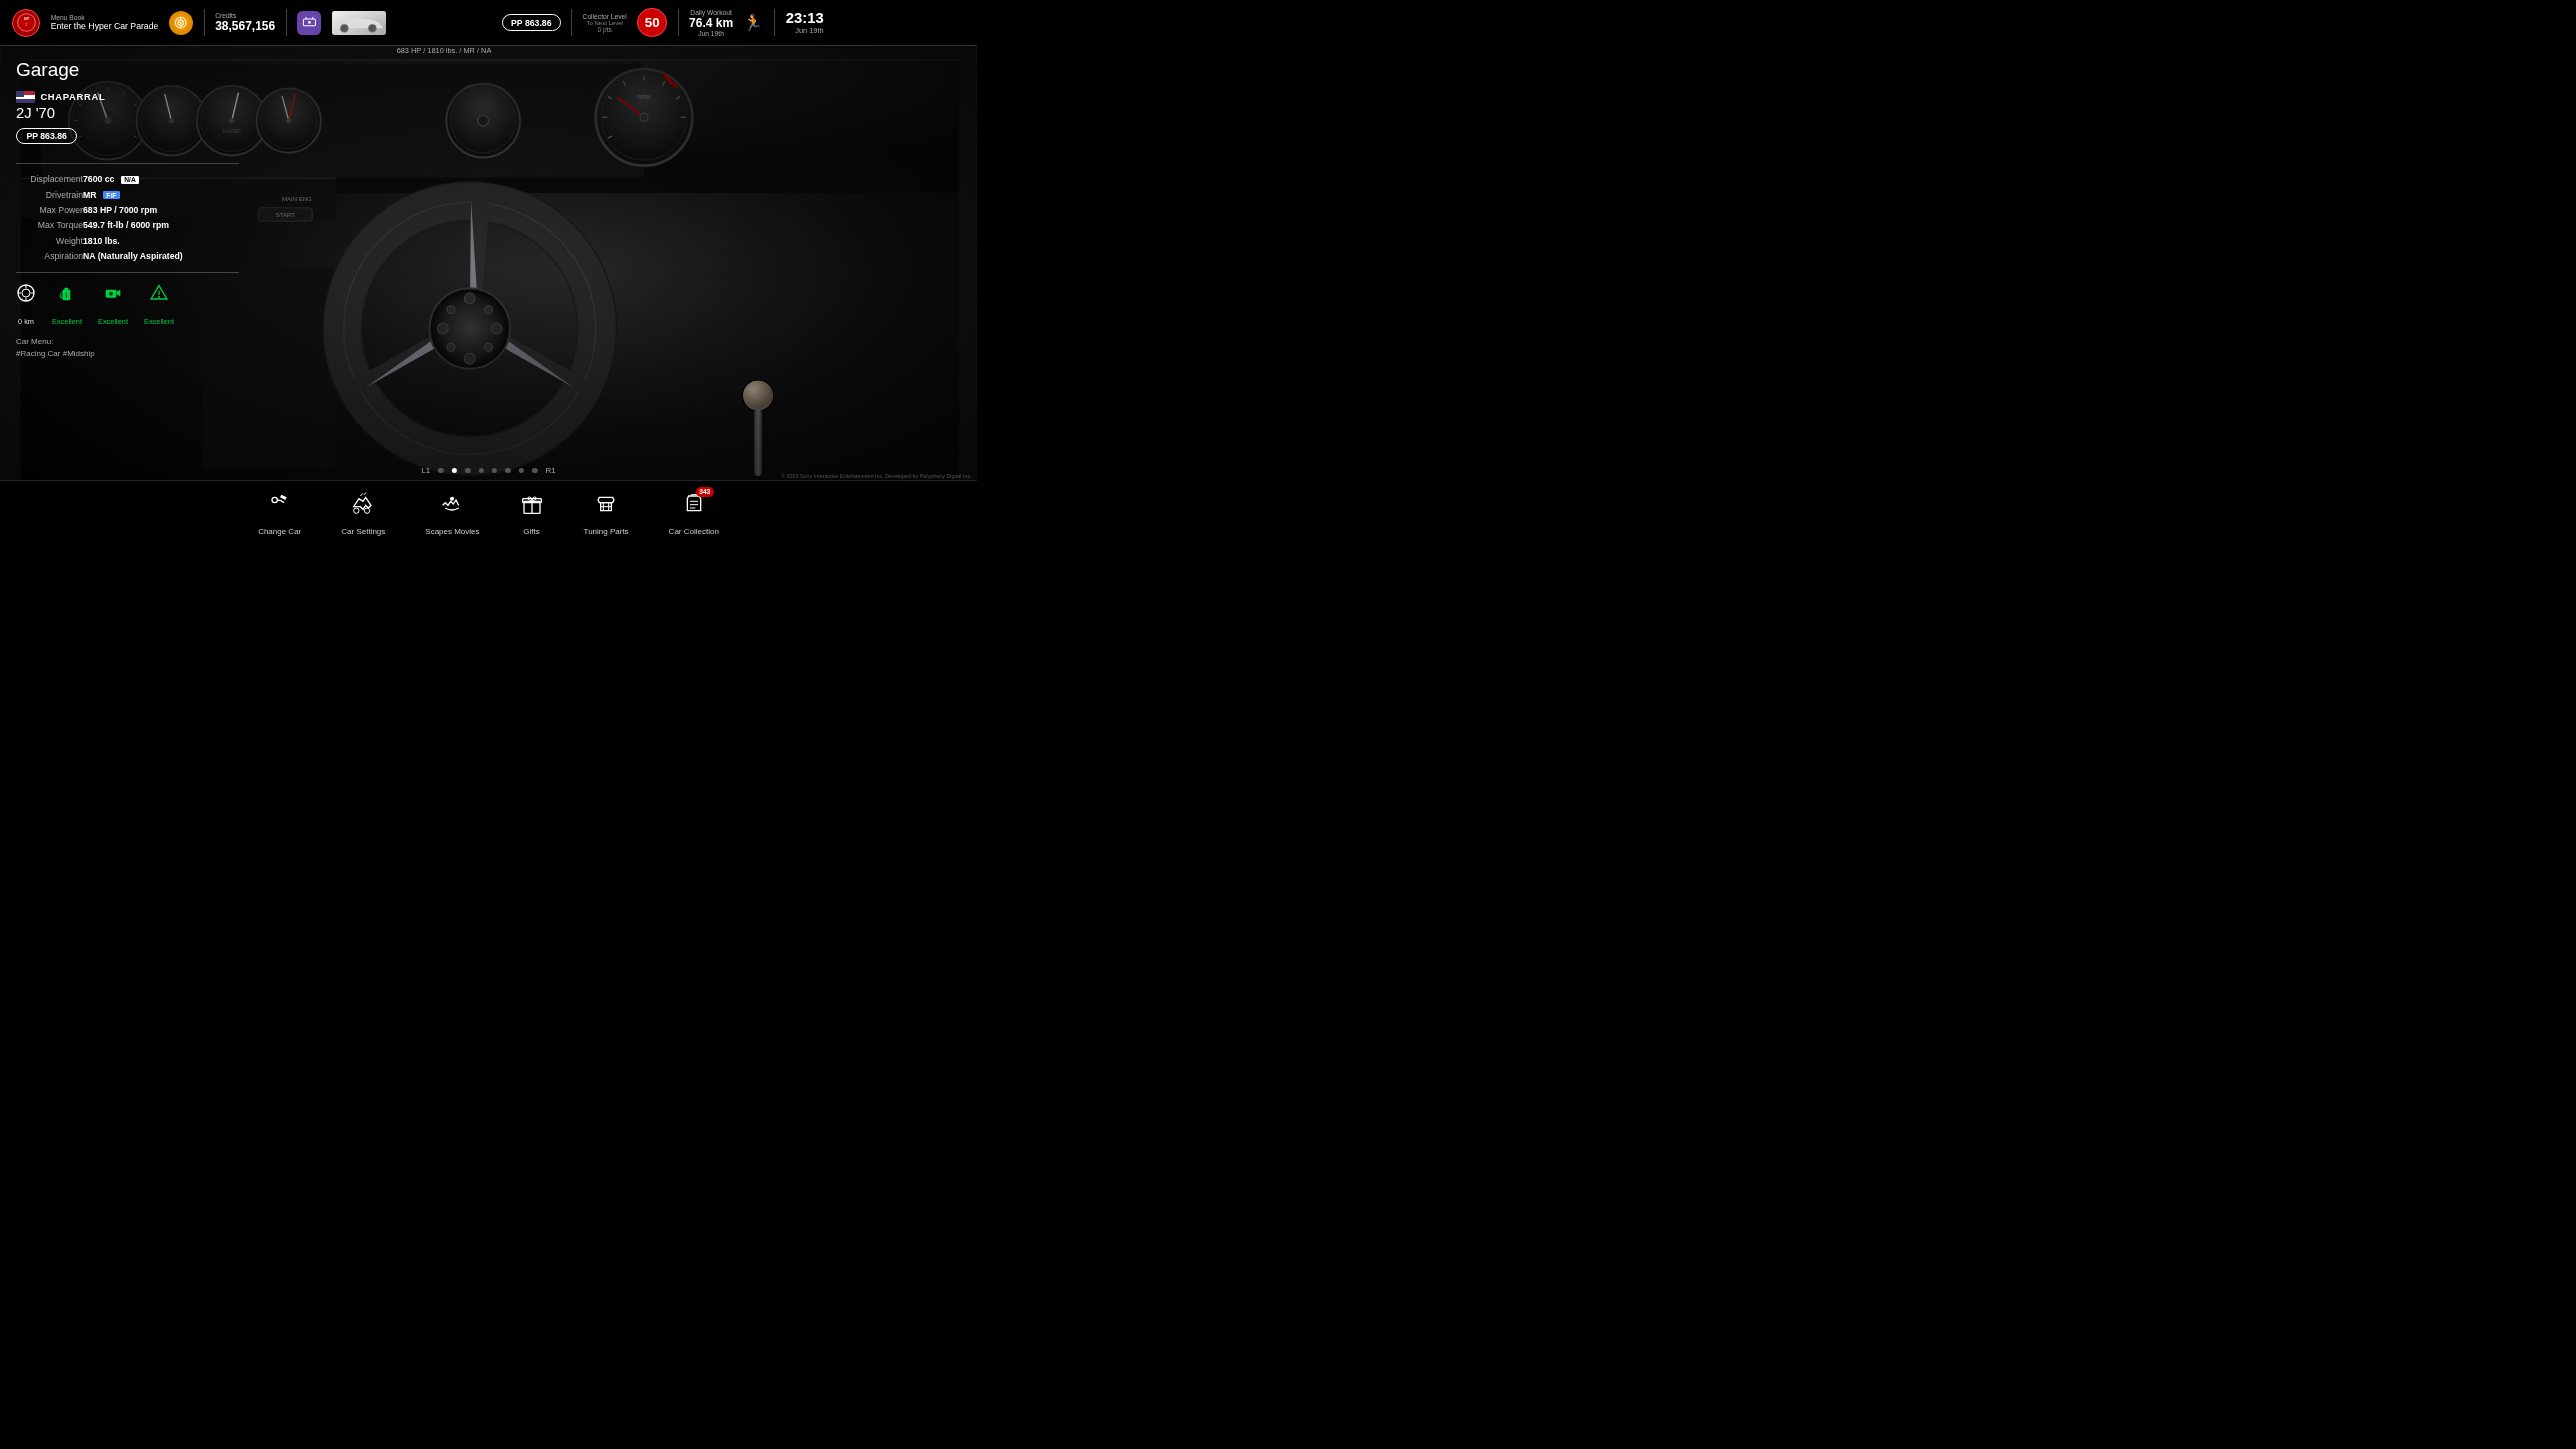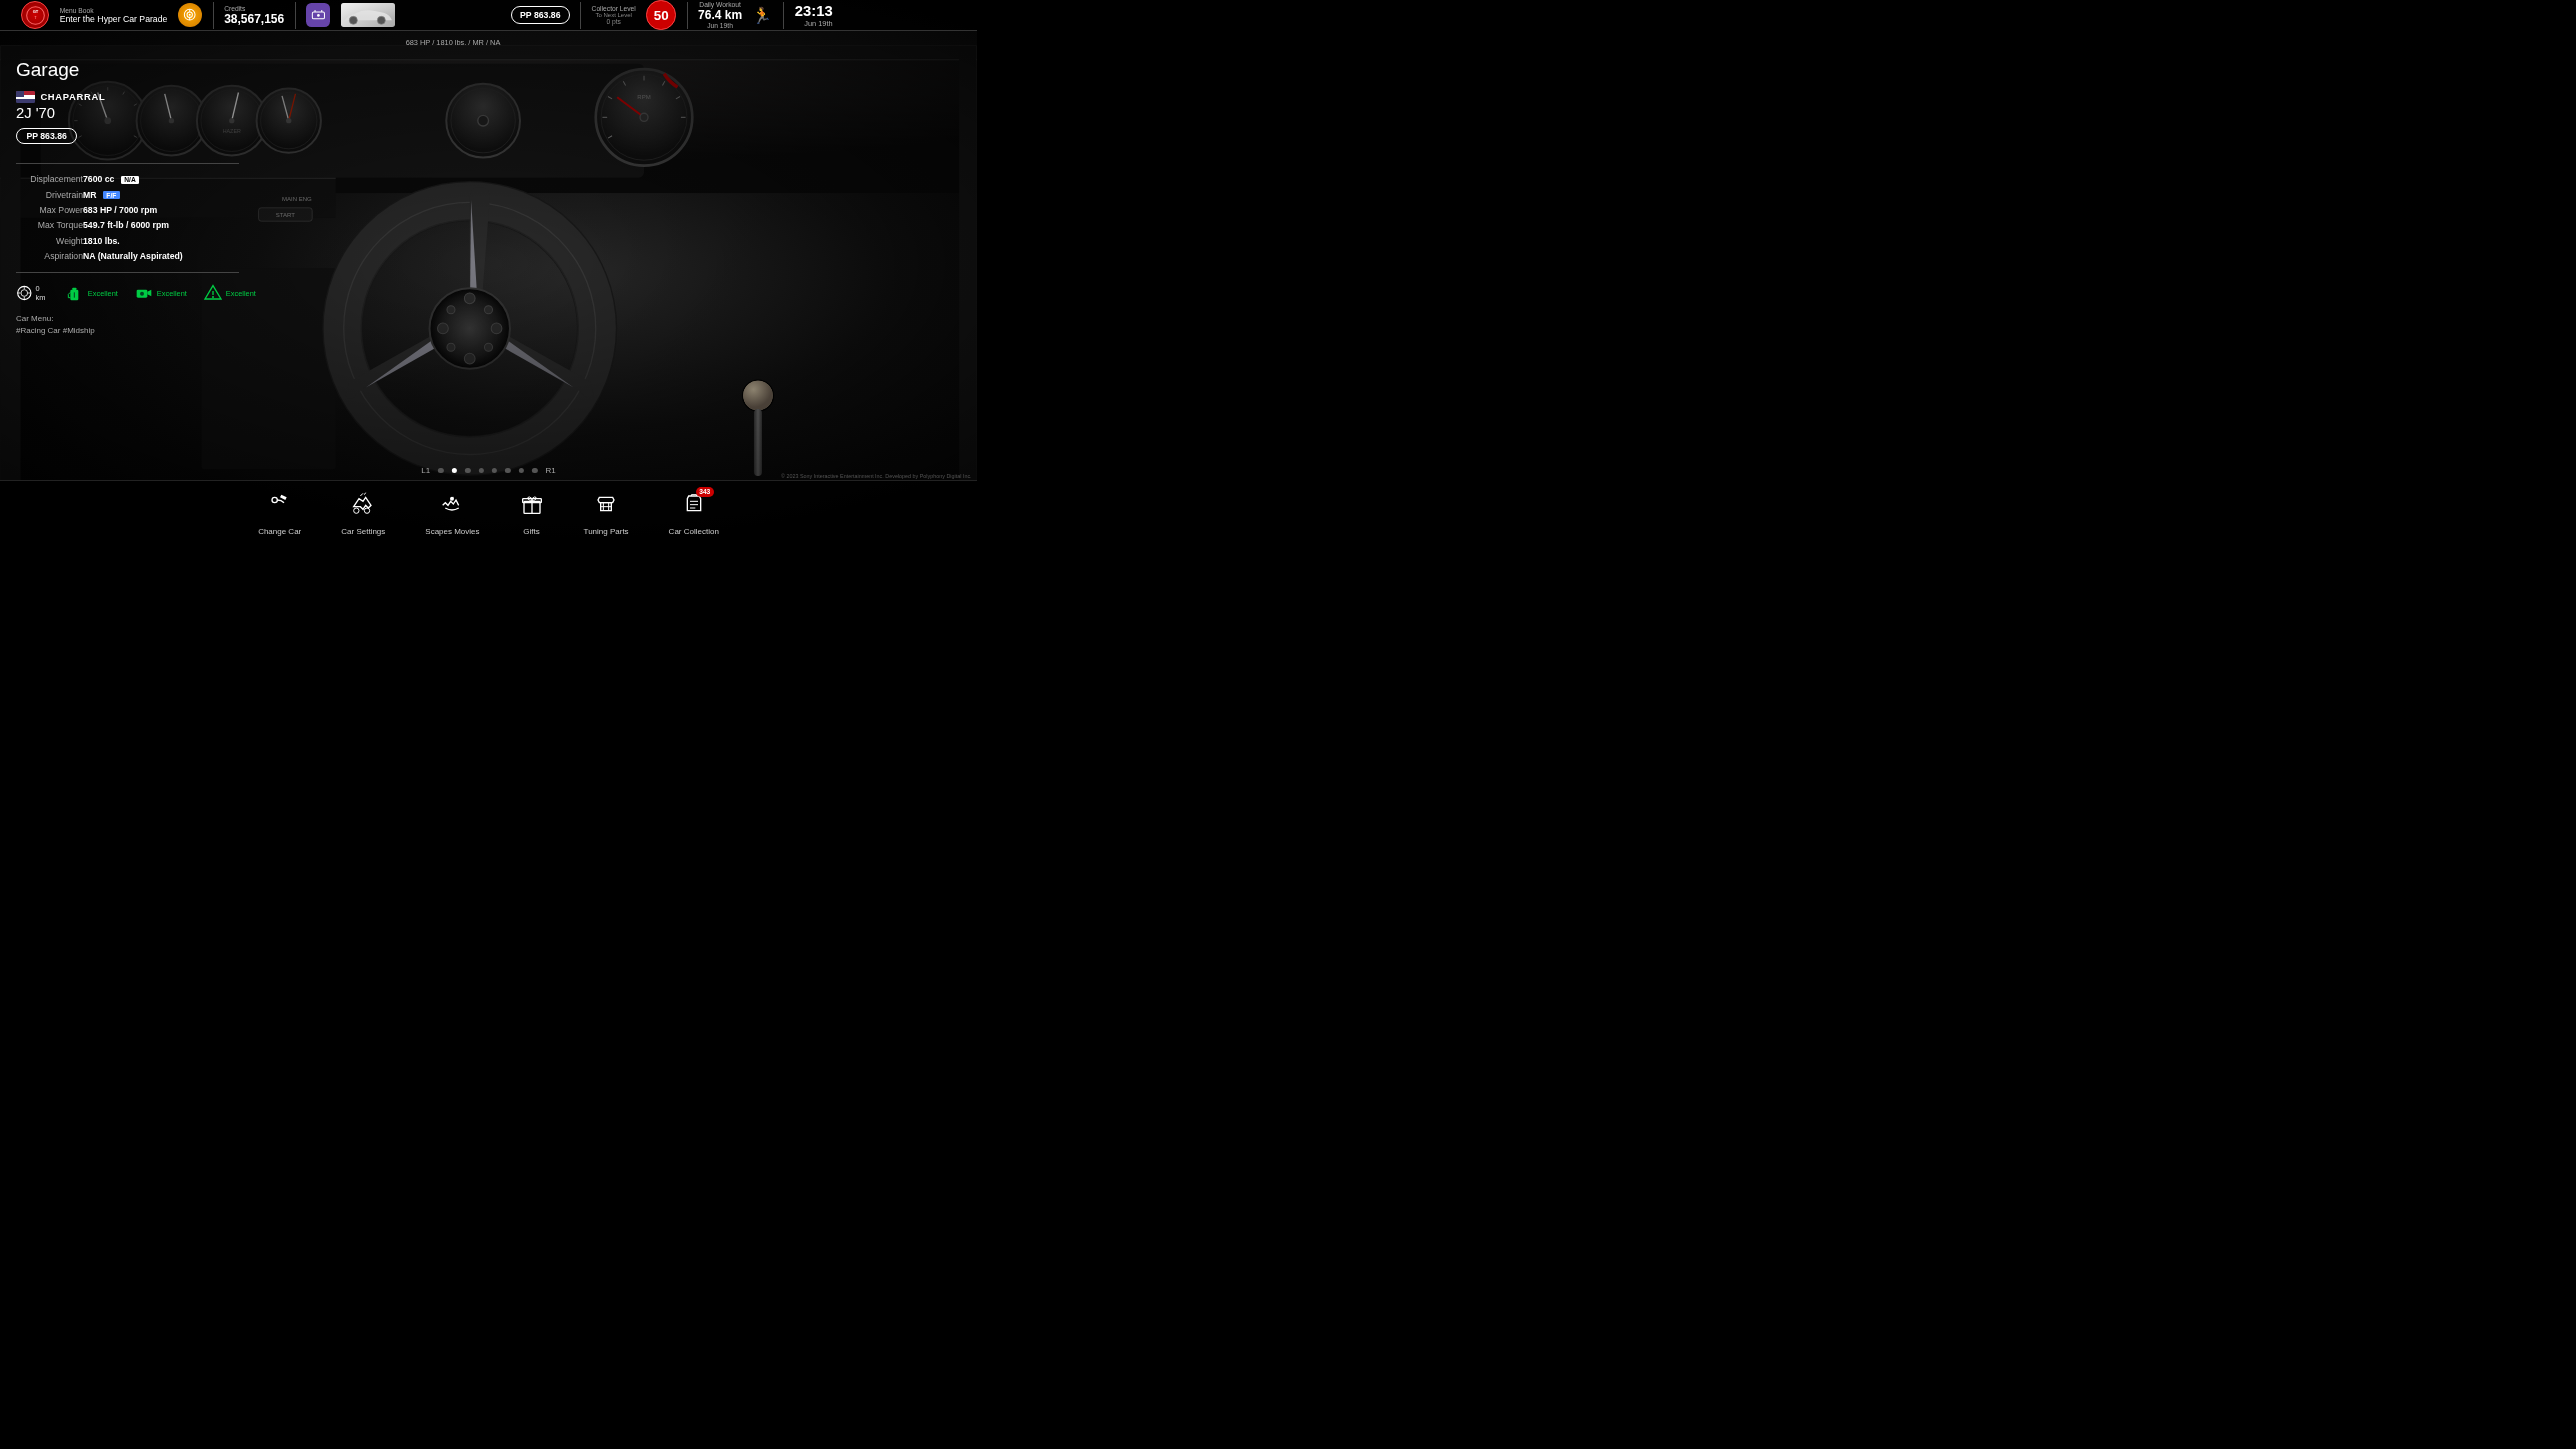--- a/index.html
+++ b/index.html
@@ -20,26 +20,26 @@
       background: radial-gradient(ellipse at 60% 50%, #2a2a2a 0%, #111 40%, #000 100%);
       overflow: hidden;
     }
 
     
     .top-hud {
       position: absolute;
       top: 0;
       left: 0;
       right: 0;
-      height: 31px;
+      height: 46px;
       background: rgba(0,0,0,0.85);
       border-bottom: 0.7px solid #333;
       display: flex;
       align-items: center;
-      padding: 0 21px;
+      padding: 0 12px;
       gap: 10.7px;
       z-index: 100;
     }
 
     .hud-logo {
       width: 28px;
       height: 28px;
       background: radial-gradient(circle, #cc0000, #880000);
       border-radius: 50%;
       display: flex;
@@ -338,23 +338,23 @@
 
     .condition-row {
       display: flex;
       gap: 16px;
       margin: 10.7px 0;
       align-items: flex-start;
     }
 
     .condition-item {
       display: flex;
-      flex-direction: row;
-      align-items: center;
-      gap: 3px;
+      flex-direction: column;
+      align-items: center;
+      gap: 14px;
     }
 
     .condition-value {
       font-size: 7.4px;
       color: #ddd;
     }
 
     .condition-status {
       font-size: 7.4px;
       color: #00cc44;

